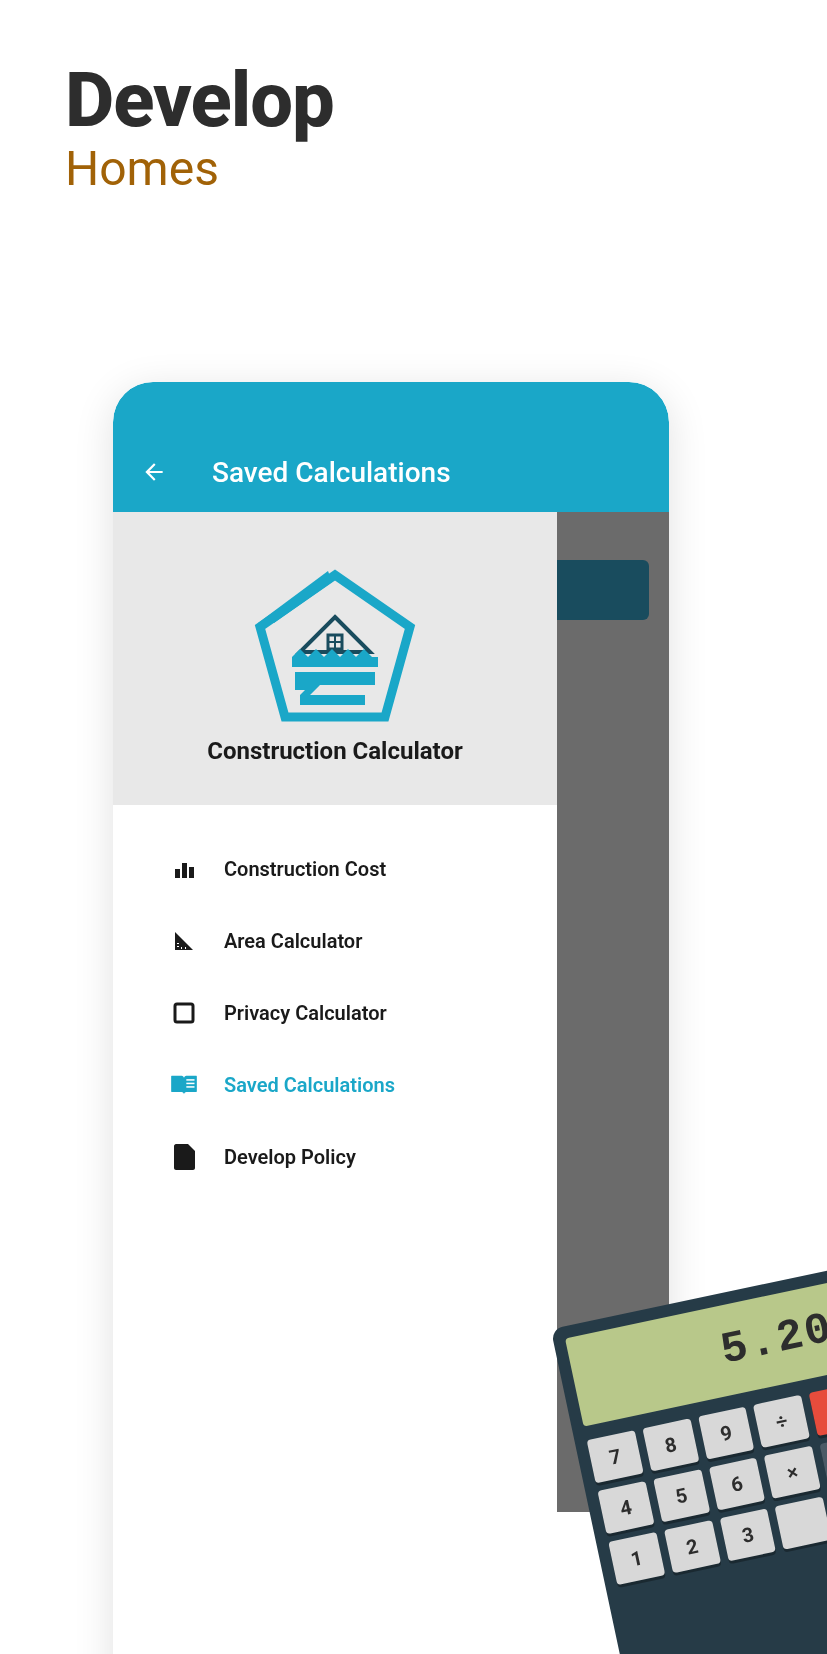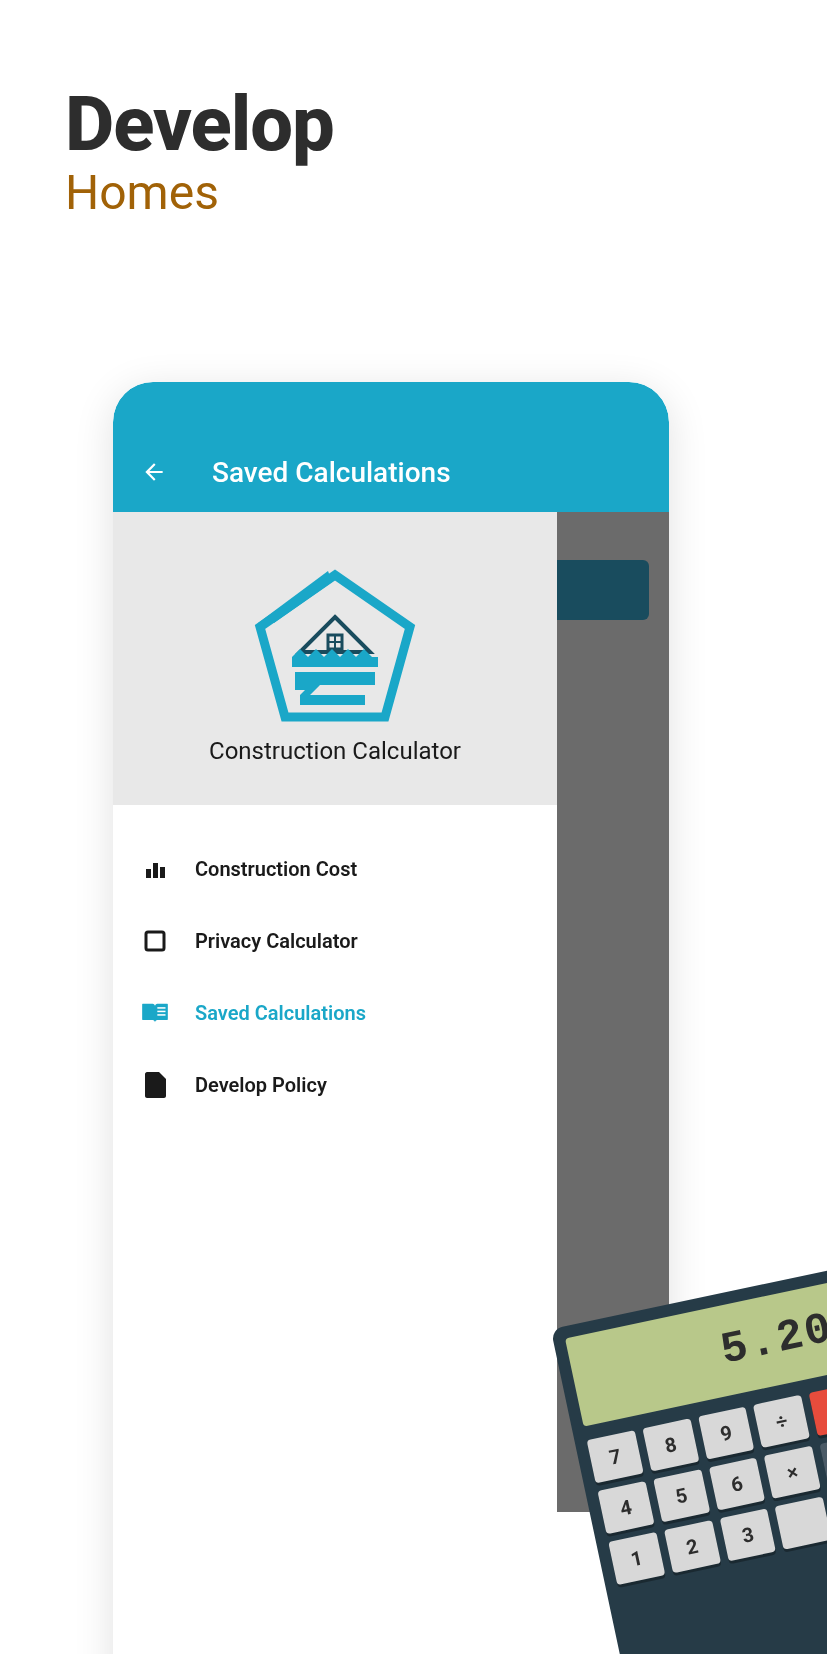--- a/index.html
+++ b/index.html
@@ -6,21 +6,21 @@
 body {
   width: 827px;
   height: 1654px;
   font-family: -apple-system, BlinkMacSystemFont, 'Segoe UI', Roboto, Arial, sans-serif;
   background: #ffffff;
   position: relative;
   overflow: hidden;
 }
 
 .page-header {
-  padding: 79px 0 0 65px;
+  padding: 55px 0 0 65px;
 }
 .page-title {
   font-size: 76px;
   font-weight: 800;
   color: #2d2d2d;
   letter-spacing: -1px;
 }
 .page-subtitle {
   font-size: 48px;
   font-weight: 400;
@@ -122,29 +122,29 @@
   width: 170px;
   height: 160px;
   margin-bottom: 10px;
   display: flex;
   align-items: center;
   justify-content: center;
 }
 .drawer-app-name {
   font-size: 24px;
   color: #1a1a1a;
-  font-weight: 400;
+  font-weight: 700;
 }
 .menu-list {
   padding: 28px 0;
 }
 .menu-item {
   display: flex;
   align-items: center;
-  padding: 22px 28px;
+  padding: 22px 57px;
   cursor: pointer;
 }
 .menu-icon {
   width: 28px;
   height: 28px;
   margin-right: 26px;
   display: flex;
   align-items: center;
   justify-content: center;
 }
@@ -270,20 +270,32 @@
           <div class="menu-icon">
             <svg width="24" height="24" viewBox="0 0 24 24" fill="#1a1a1a">
               <rect x="3" y="12" width="5" height="9"></rect>
               <rect x="10" y="6" width="5" height="15"></rect>
               <rect x="17" y="10" width="5" height="11"></rect>
             </svg>
           </div>
           <div class="menu-label">Construction Cost</div>
         </div>
 
+        <div class="menu-item">
+          <div class="menu-icon">
+            <svg width="24" height="24" viewBox="0 0 24 24" fill="#1a1a1a">
+              <path d="M3 3 L3 21 L21 21 Z"></path>
+              <rect x="5" y="14" width="2" height="1" fill="#fff"></rect>
+              <rect x="5" y="17" width="2" height="1" fill="#fff"></rect>
+              <rect x="9" y="18" width="1" height="2" fill="#fff"></rect>
+              <rect x="13" y="18" width="1" height="2" fill="#fff"></rect>
+            </svg>
+          </div>
+          <div class="menu-label">Area Calculator</div>
+        </div>
 
         <div class="menu-item">
           <div class="menu-icon">
             <svg width="24" height="24" viewBox="0 0 24 24" fill="none" stroke="#1a1a1a" stroke-width="3">
               <rect x="3" y="3" width="18" height="18" rx="2"></rect>
             </svg>
           </div>
           <div class="menu-label">Privacy Calculator</div>
         </div>
 

